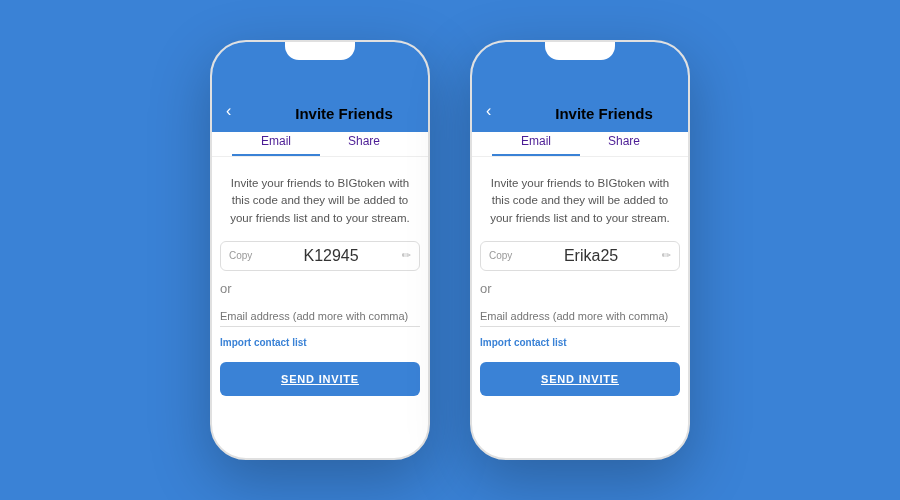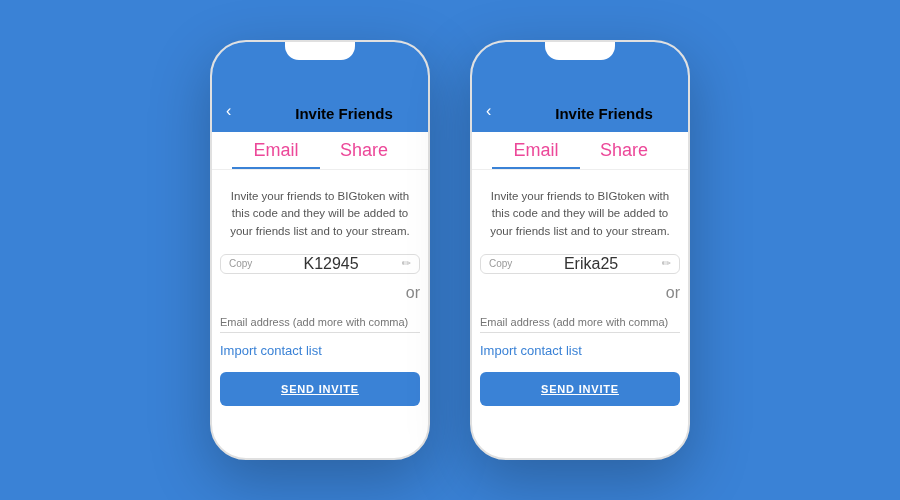--- a/index.html
+++ b/index.html
@@ -91,23 +91,23 @@
     .tab-bar {
       background: white;
       display: flex;
       border-bottom: 1px solid #eee;
       padding: 0 20px;
     }
 
     .tab {
       flex: 1;
       text-align: center;
-      padding: 8px 0 8px;
-      font-size: 18px;
-      color: #ec4899;
+      padding: 2px 0 8px;
+      font-size: 12px;
+      color: #4c1d95;
       cursor: pointer;
       position: relative;
     }
 
     .tab.active::after {
       content: '';
       position: absolute;
       bottom: 0;
       left: 0;
       right: 0;
@@ -128,21 +128,21 @@
       color: #555;
       line-height: 1.5;
       padding: 4px 6px;
     }
 
     .code-box {
       border: 1px solid #ddd;
       border-radius: 6px;
       display: flex;
       align-items: center;
-      height: 20px;
+      height: 30px;
       padding: 0 8px;
       position: relative;
     }
 
     .code-copy-label {
       font-size: 10px;
       color: #999;
       margin-right: 8px;
     }
 
@@ -153,40 +153,41 @@
       font-weight: 500;
       color: #333;
     }
 
     .code-edit-icon {
       color: #aaa;
       font-size: 11px;
     }
 
     .or-text {
-      text-align: right;
-      font-size: 16px;
+      text-align: left;
+      font-size: 13px;
       color: #888;
     }
 
     .email-input {
       border: none;
       border-bottom: 1px solid #ddd;
       width: 100%;
       font-size: 11px;
       color: #aaa;
       padding: 4px 0;
       outline: none;
       background: transparent;
     }
 
     .import-link {
-      font-size: 13px;
+      font-size: 10px;
       color: #3a82d6;
       cursor: pointer;
+      font-weight: bold;
     }
 
     .send-button {
       background: #3a82d6;
       color: white;
       border: none;
       border-radius: 6px;
       height: 34px;
       width: 100%;
       font-size: 11px;

